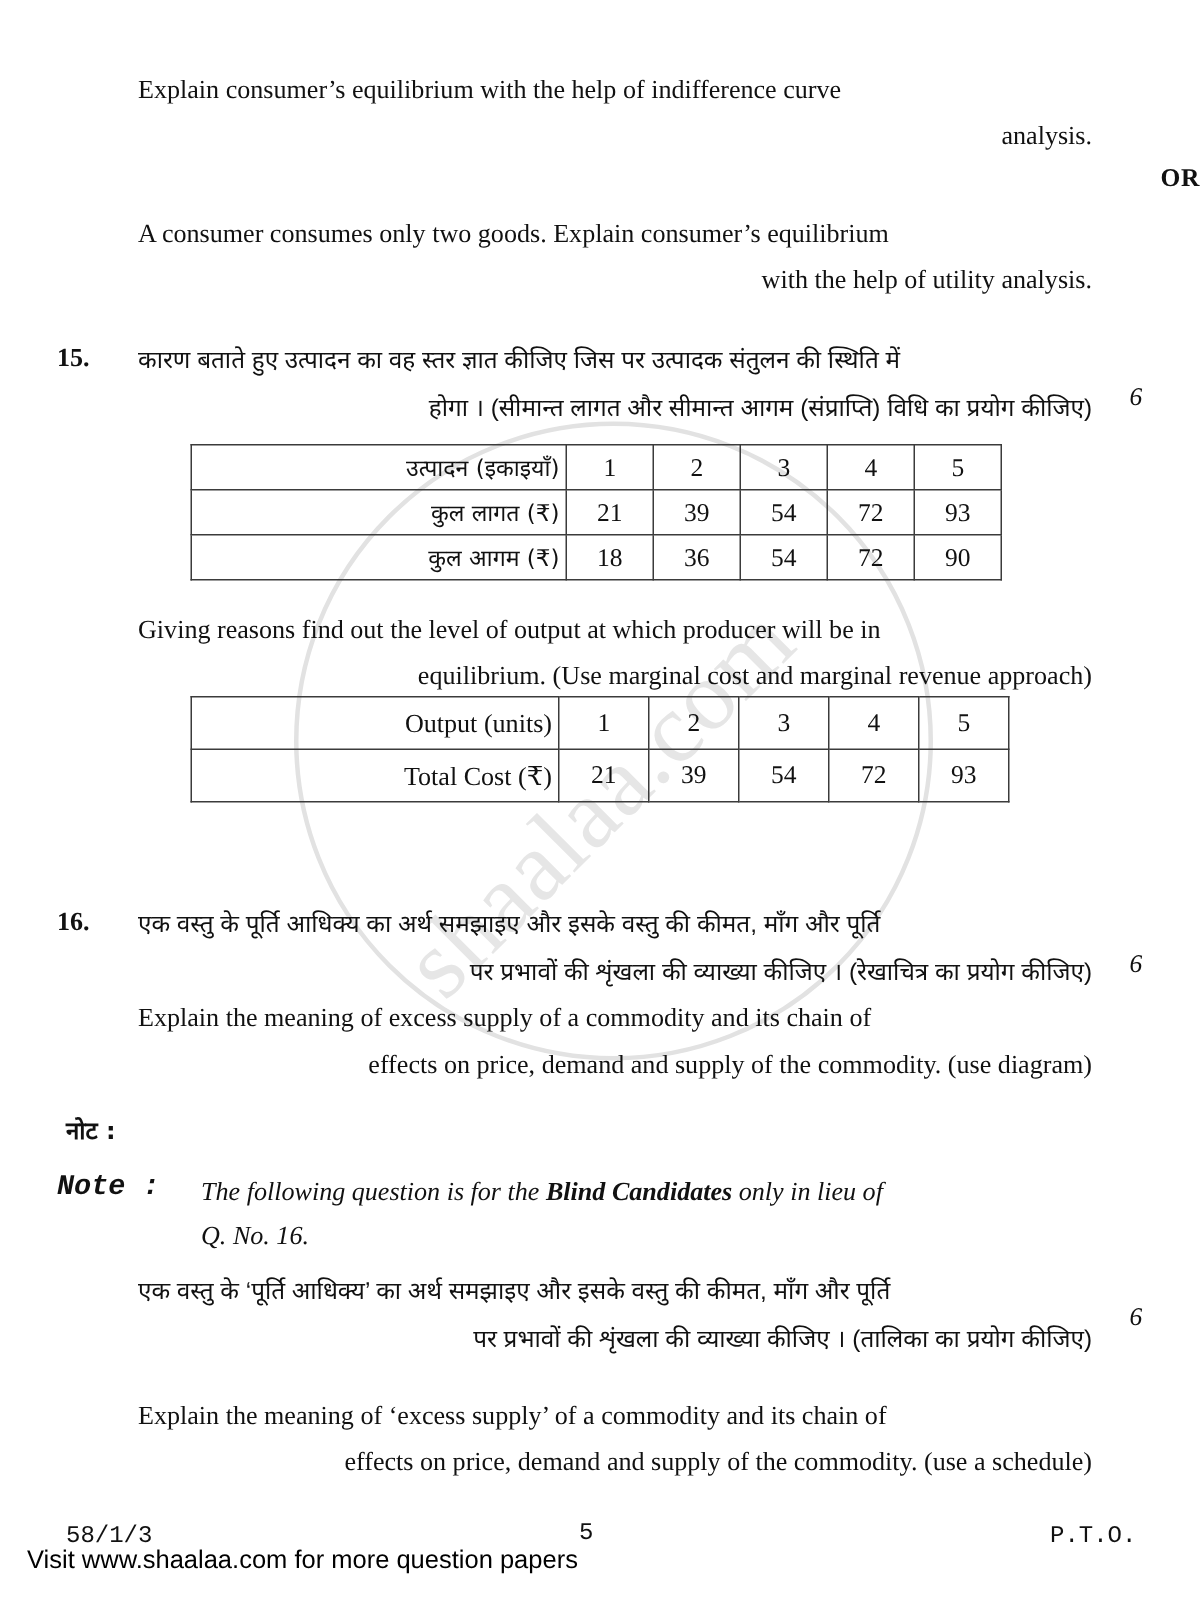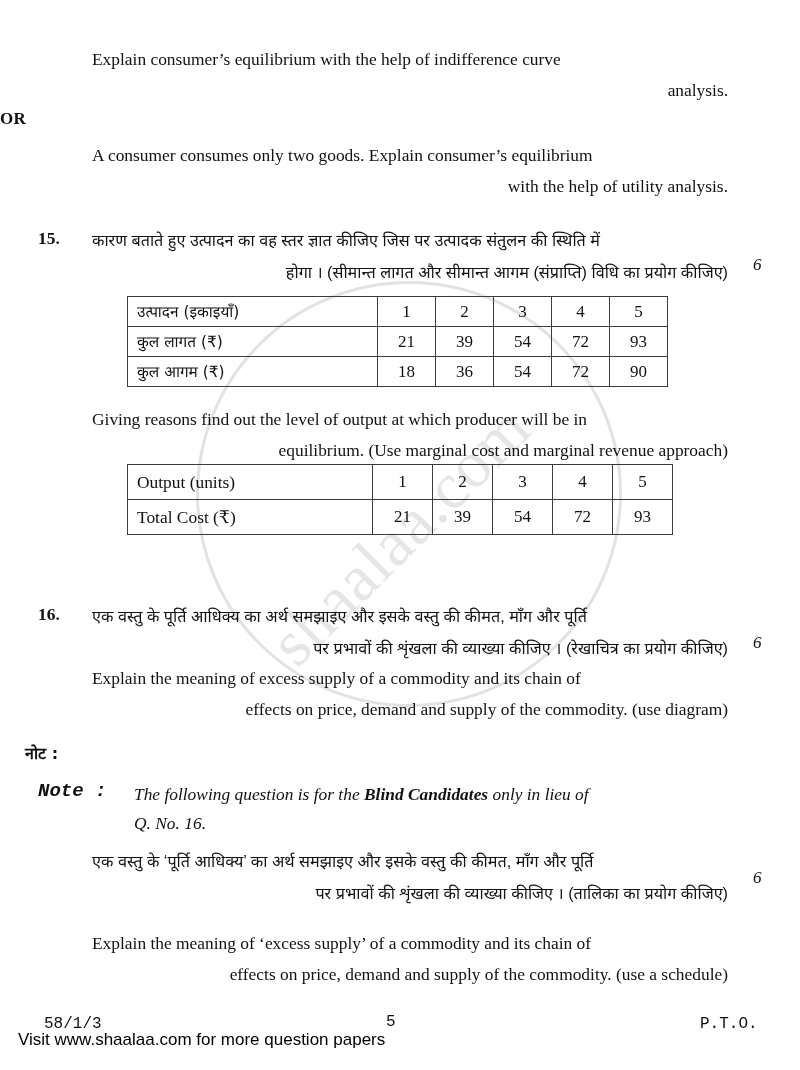--- a/index.html
+++ b/index.html
@@ -85,42 +85,42 @@
   .marks {
     position: absolute;
     font-family: "Liberation Serif", "DejaVu Serif", serif;
     font-style: italic;
     font-size: 17px;
   }
 
   .centered-or {
     position: absolute;
     width: 100%;
-    text-align: left;
+    text-align: right;
     font-weight: bold;
     font-size: 17px;
     letter-spacing: .4px;
   }
 
   
   table.dt {
     border-collapse: collapse;
     table-layout: fixed;
     background: transparent;
   }
   table.dt td {
     border: 1px solid #3b3b3b;
     height: 30px;
     text-align: center;
     font-size: 17px;
     padding: 0 4px;
     background: transparent;
   }
   table.dt td.lbl {
-    text-align: left;
+    text-align: right;
     padding-left: 9px;
   }
   table.dt.hi td.lbl {
     font-family: "DejaVu Sans", "Liberation Sans", sans-serif;
     font-size: 15.4px;
   }
   table.dt.hi td {
     height: 29px;
   }
   table.dt.en td.lbl {
@@ -274,21 +274,21 @@
       <div class="lastline">पर प्रभावों की शृंखला की व्याख्या कीजिए । (रेखाचित्र का प्रयोग कीजिए)</div>
     </div>
 
     <div class="marks" style="left:753px; top:633px;">6</div>
 
     <div class="blk para en" style="left:92px; top:663px; width:636px;">
       <div>Explain the meaning of excess supply of a commodity and its chain of</div>
       <div class="lastline">effects on price, demand and supply of the commodity. (use diagram)</div>
     </div>
 
-    <div class="note-row" style="left:25px; top:742px; width:712px;">
+    <div class="note-row" style="left:44px; top:742px; width:712px;">
       <div class="note-label hi" style="width:76px;">नोट :</div>
     </div>
 
     <div class="note-row" style="left:38px; top:780px; width:712px;">
       <div class="note-label en" style="width:96px;">Note :</div>
       <div class="note-body en" style="flex:1;">
         <div>
           <span>The following question is for the </span><b>Blind Candidates</b><span> only in lieu of</span>
         </div>
         <div>Q. No. 16.</div>

